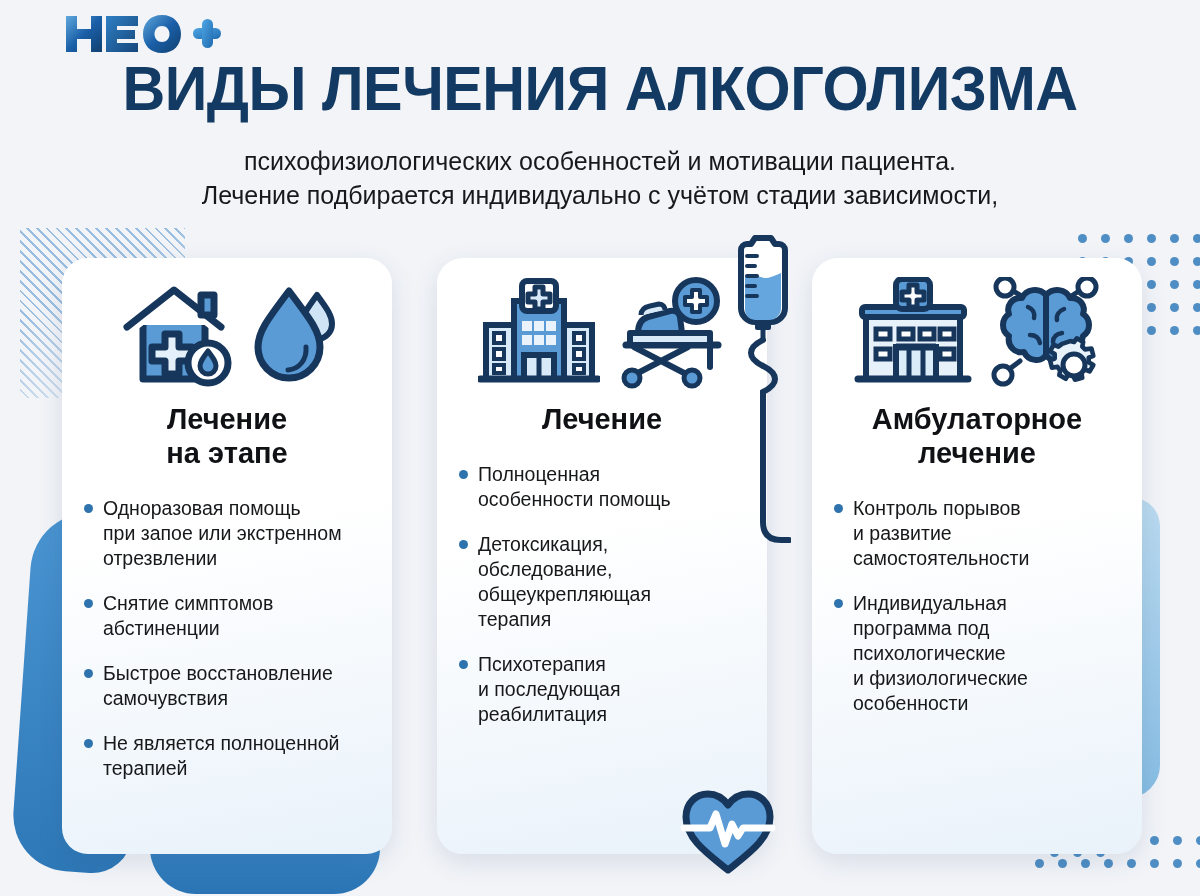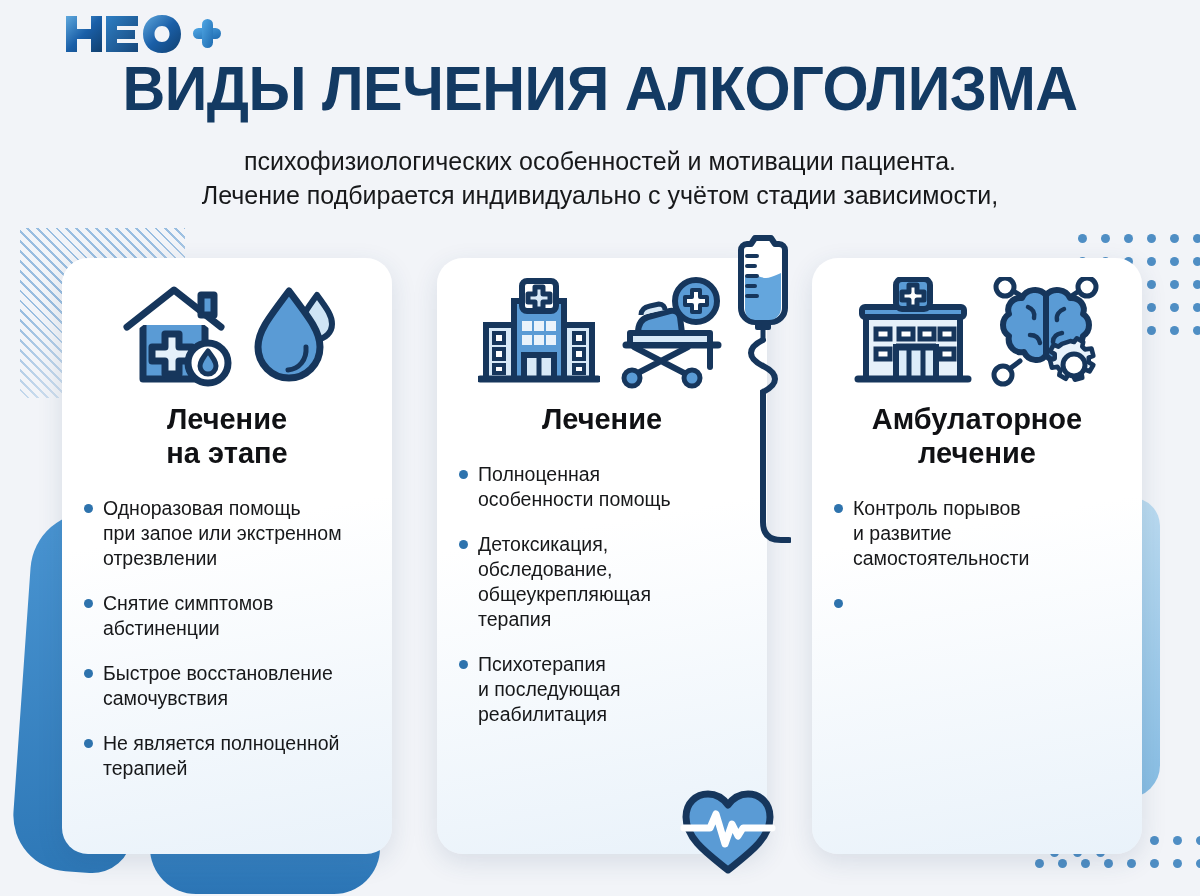--- a/index.html
+++ b/index.html
@@ -387,20 +387,25 @@
   </div>
   <div class="bullets">
     <div class="bullet">
       <span class="dot"></span>
       <span class="txt">Контроль порывов
 и развитие
 самостоятельности</span>
     </div>
     <div class="bullet">
       <span class="dot"></span>
+      <span class="txt">Индивидуальная
+программа под
+психологические
+и физиологические
+особенности</span>
     </div>
   </div>
 </div>
 
 <div class="iv-drip">
   <svg width="56" height="330" viewBox="0 0 56 330">
     <path d="M20 10h16l4 6h4a6 6 0 0 1 6 6v58a14 14 0 0 1-14 14H20A14 14 0 0 1 6 80V22a6 6 0 0 1 6-6h4z" fill="#fff" stroke="#16365c" stroke-width="6" stroke-linejoin="round"></path>
     <path d="M10 48c10-5 16 5 26 1 4-1 7-3 10-4v35a12 12 0 0 1-12 12H20a10 10 0 0 1-10-10z" fill="#64a6dd"></path>
     <path d="M12 28h10M12 38h8M12 48h10M12 58h8M12 68h10" stroke="#16365c" stroke-width="4" stroke-linecap="round"></path>
     <rect x="20" y="92" width="16" height="10" rx="2" fill="#16365c"></rect>

